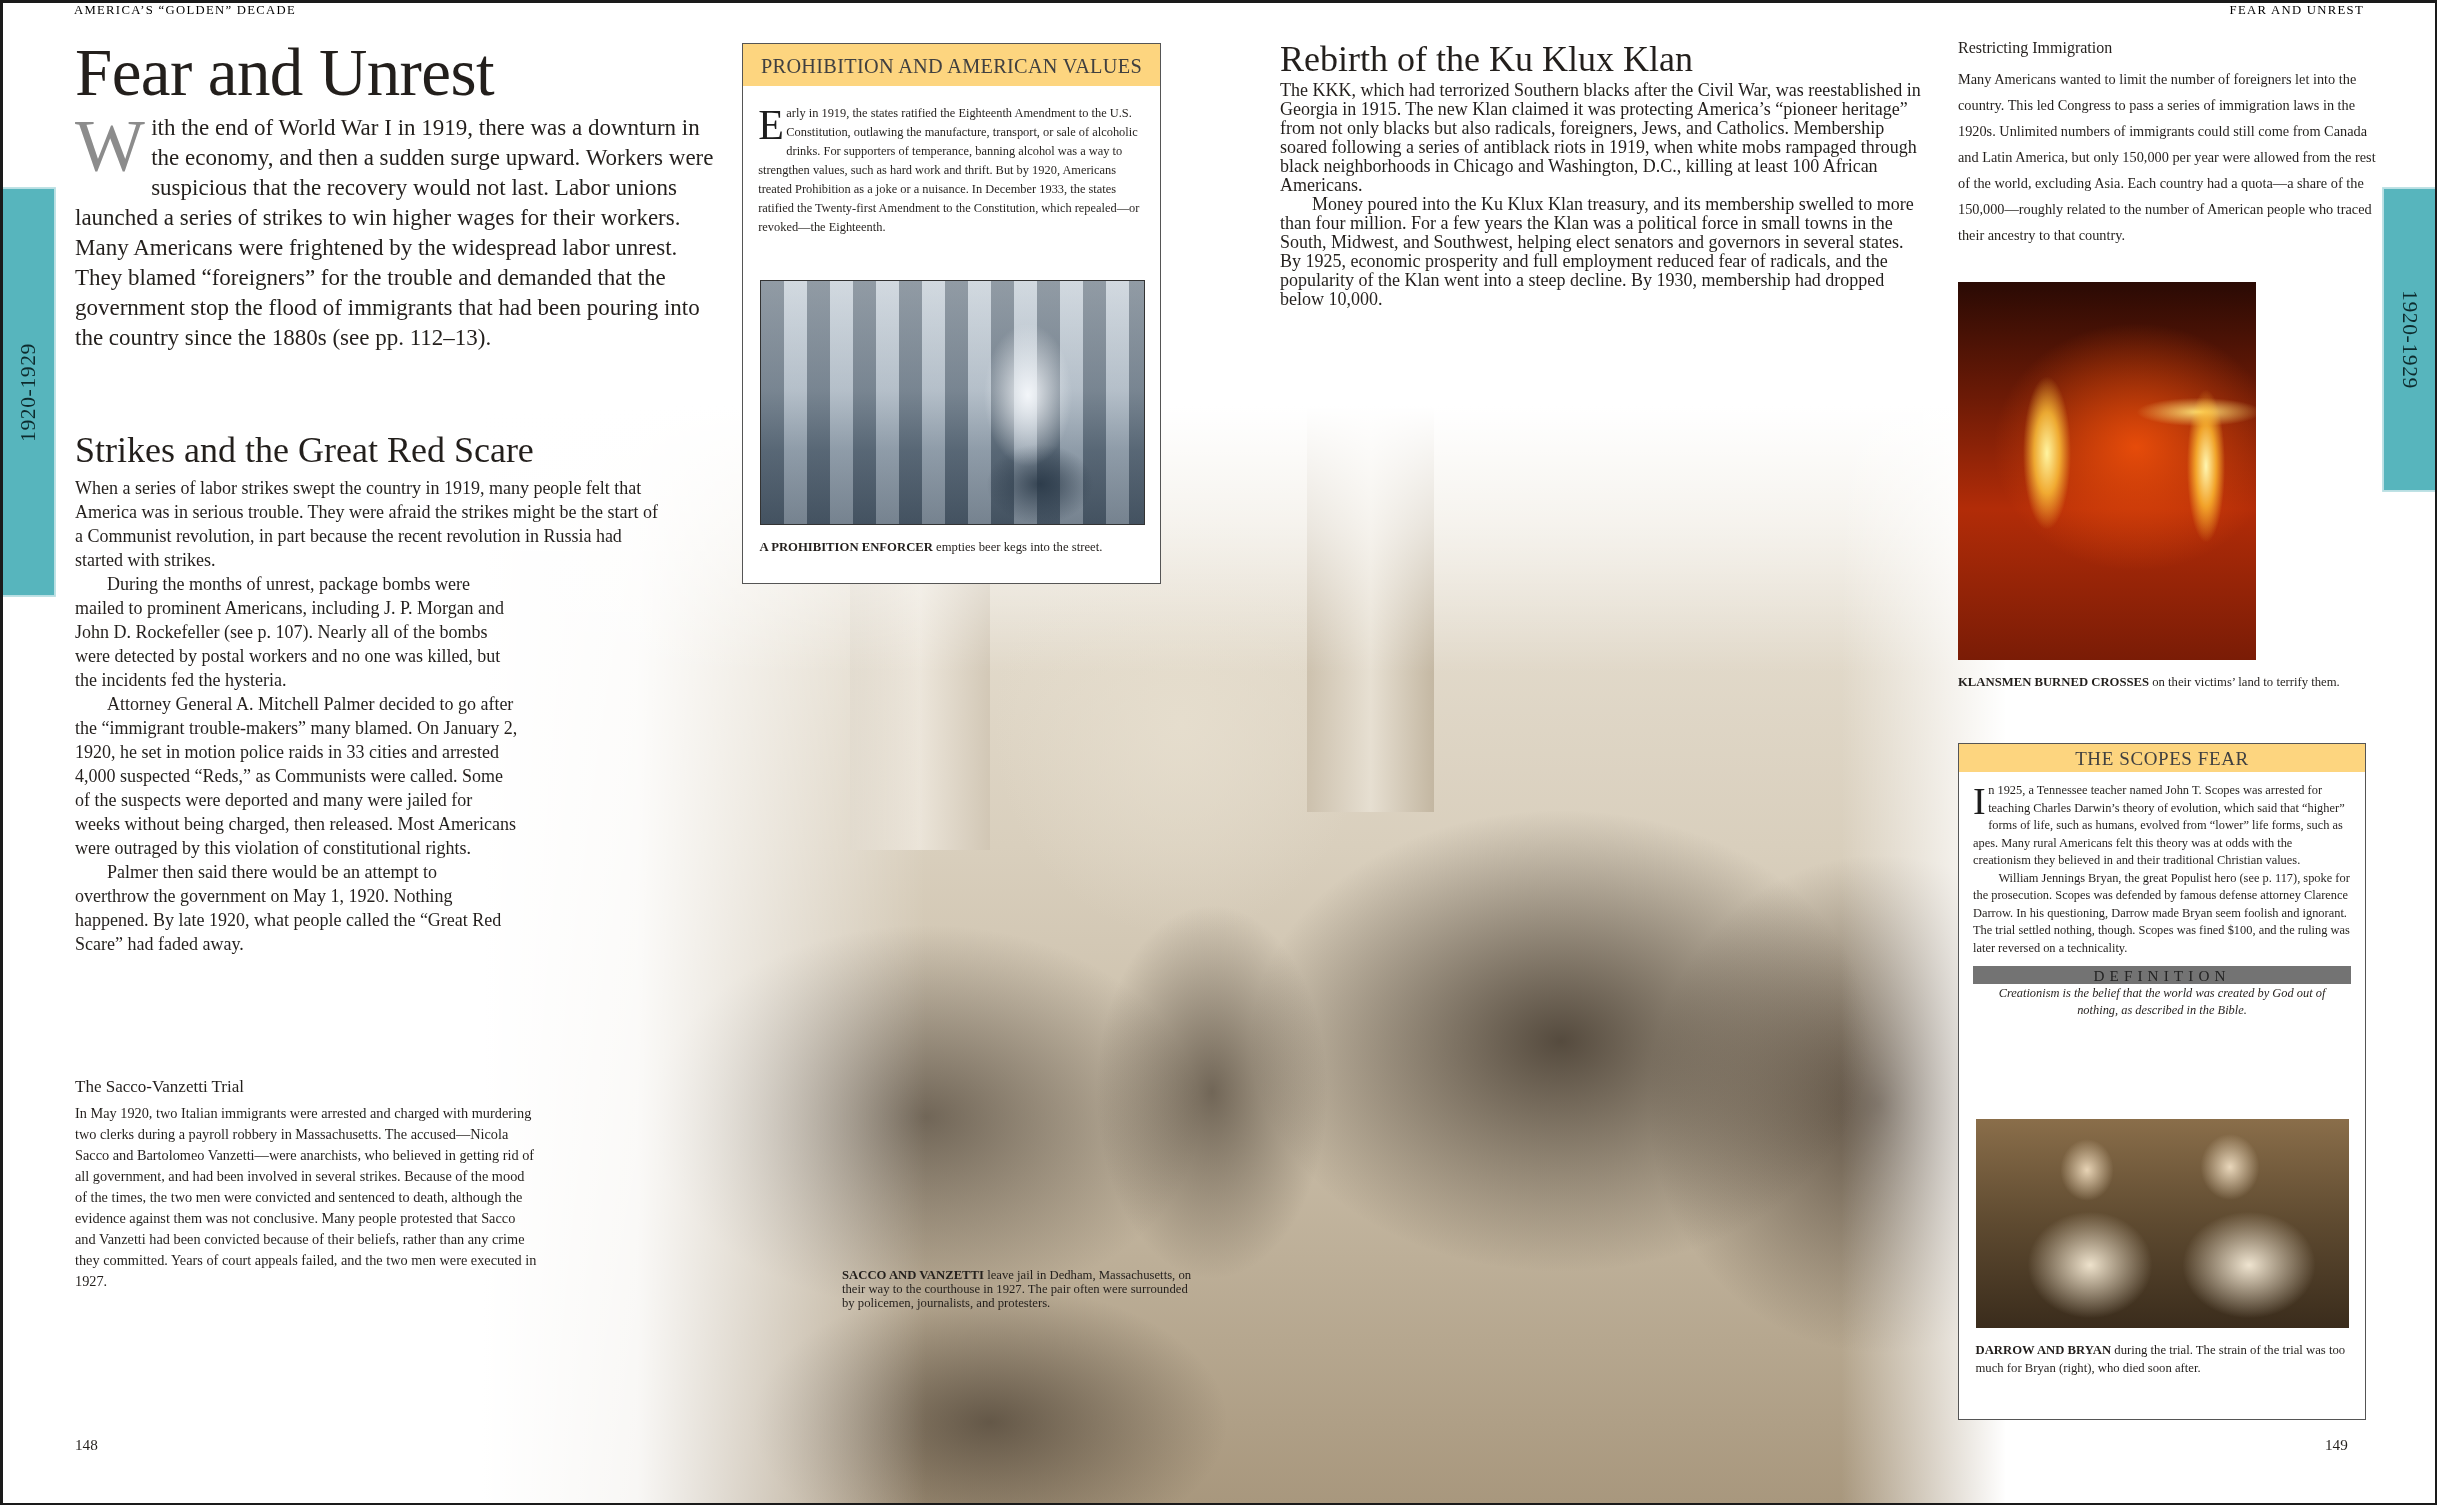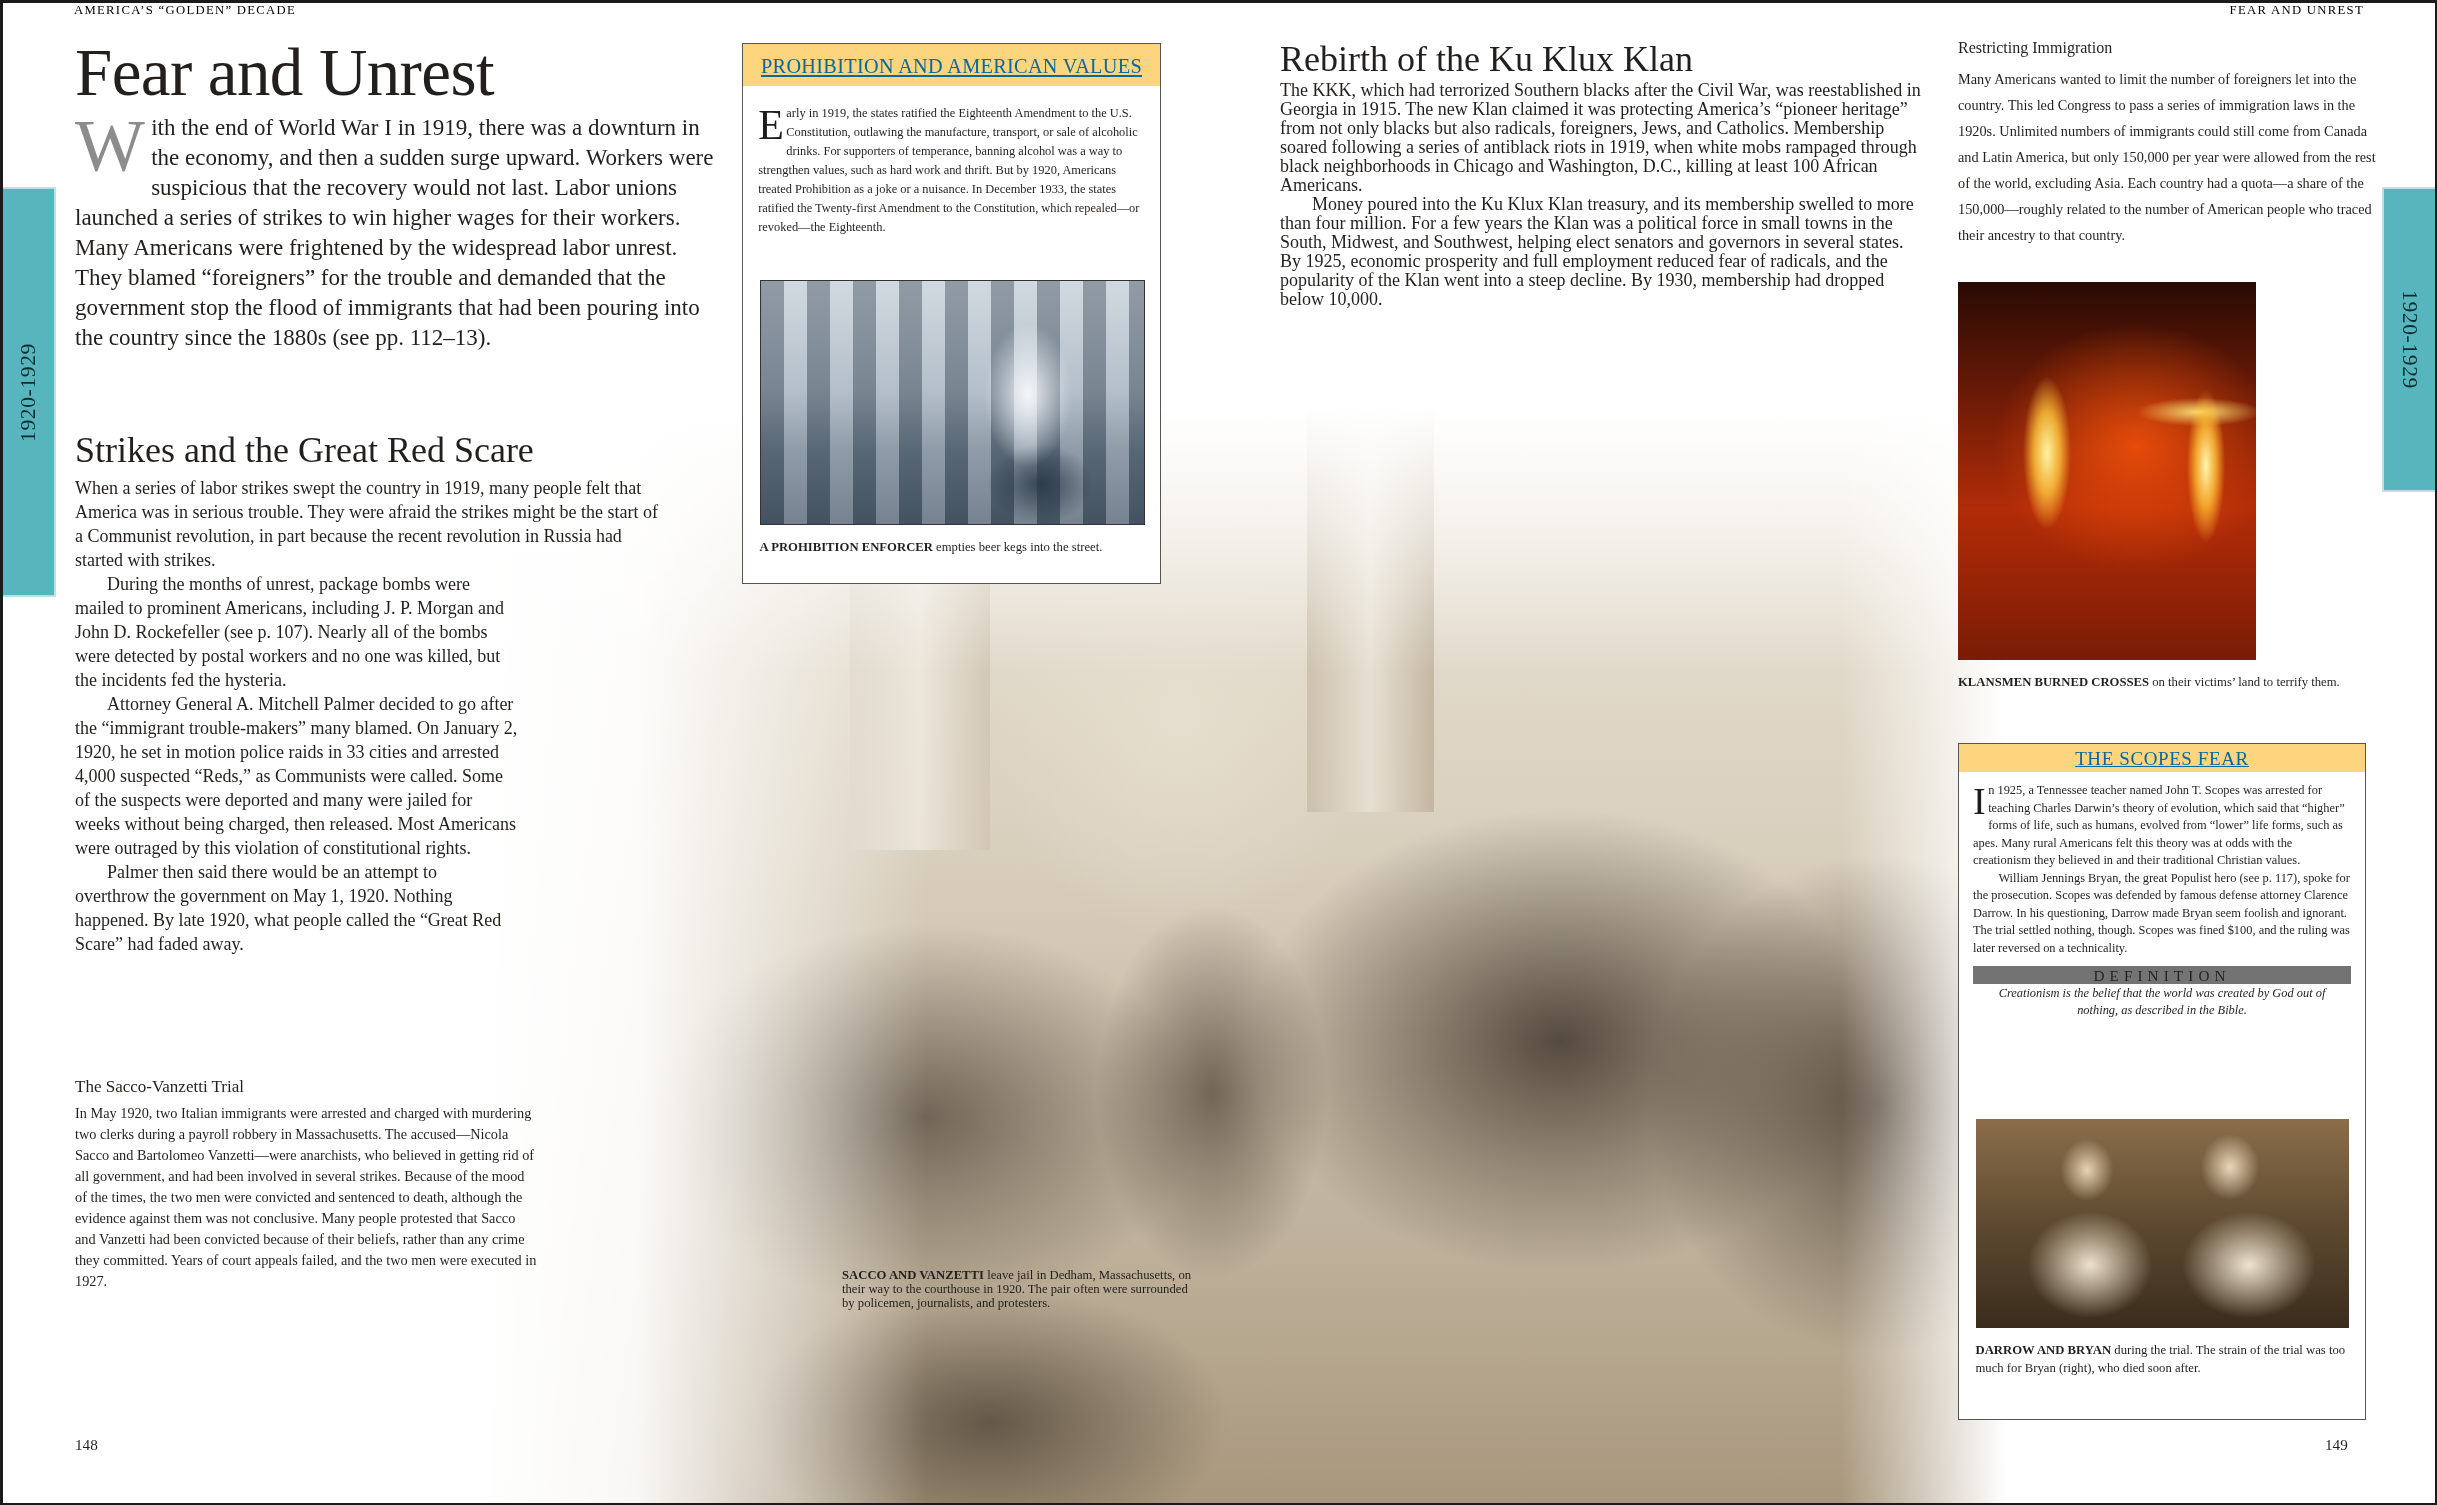--- a/index.html
+++ b/index.html
@@ -75,21 +75,21 @@
   .sub-heading { margin: 0; font-weight: normal; }
   .h-sacco { left: 75px; top: 1077px; font-size: 17px; }
   .sacco-body { left: 75px; top: 1103px; width: 463px; font-size: 14.3px; line-height: 21px; }
   .page-num { font-size: 15.2px; }
   .page-num.left { left: 75px; top: 1436px; }
   .page-num.right { left: 2325px; top: 1436px; }
 
   
   .sidebar-box { position: absolute; background: #fff; border: 1.3px solid #555; z-index: 12; box-sizing: border-box; }
   .box-prohibition { left: 742px; top: 43px; width: 419px; height: 541px; }
-  .box-header { background: #fdd57f; color: #0369a1; text-align: center; text-decoration: underline; }
+  .box-header { background: #fdd57f; color: #404040; text-align: center; }
   .box-prohibition .box-header { height: 42px; line-height: 44px; font-size: 20.3px; letter-spacing: 0.3px; }
   .box-body { padding: 0 15.2px; }
   .box-prohibition .box-body { margin-top: 18px; font-size: 12.4px; line-height: 19px; }
   .box-dropcap { float: left; font-size: 42px; line-height: 36px; margin: 2.5px 2.5px 0 0; color: #1d1d1d; }
   .prohib-photo { position: absolute; left: 16.5px; top: 236px; width: 383px; height: 243px; border: 1.3px solid #333;
     background:
       radial-gradient(ellipse 63px 102px at 267px 114px, rgba(250,252,255,.9), transparent 70%),
       radial-gradient(ellipse 76px 57px at 279px 203px, rgba(40,55,70,.85), transparent 70%),
       repeating-linear-gradient(90deg, rgba(60,75,90,.45) 0 23px, rgba(200,210,220,.35) 23px 46px),
       linear-gradient(180deg, #d7dde2 0%, #aab5bf 45%, #6f7e8c 70%, #4a5866 100%);
@@ -163,21 +163,21 @@
   <p>When a series of labor strikes swept the country in 1919, many people felt that America was in serious trouble. They were afraid the strikes might be the start of a Communist revolution, in part because the recent revolution in Russia had started with strikes.</p>
   <p class="indent" style="width:444px">During the months of unrest, package bombs were mailed to prominent Americans, including J. P. Morgan and John D. Rockefeller (see p. 107). Nearly all of the bombs were detected by postal workers and no one was killed, but the incidents fed the hysteria.</p>
   <p class="indent" style="width:444px">Attorney General A. Mitchell Palmer decided to go after the “immigrant trouble-makers” many blamed. On January 2, 1920, he set in motion police raids in 33 cities and arrested 4,000 suspected “Reds,” as Communists were called. Some of the suspects were deported and many were jailed for weeks without being charged, then released. Most Americans were outraged by this violation of constitutional rights.</p>
   <p class="indent" style="width:438px">Palmer then said there would be an attempt to overthrow the government on May 1, 1920. Nothing happened. By late 1920, what people called the “Great Red Scare” had faded away.</p>
 </div>
 
 <h3 class="text sub-heading h-sacco">The Sacco-Vanzetti Trial</h3>
 <p class="text sacco-body" style="margin:0">In May 1920, two Italian immigrants were arrested and charged with murdering two clerks during a payroll robbery in Massachusetts. The accused—Nicola Sacco and Bartolomeo Vanzetti—were anarchists, who believed in getting rid of all government, and had been involved in several strikes. Because of the mood of the times, the two men were convicted and sentenced to death, although the evidence against them was not conclusive. Many people protested that Sacco and Vanzetti had been convicted because of their beliefs, rather than any crime they committed. Years of court appeals failed, and the two men were executed in 1927.</p>
 
 <div class="text sacco-caption">
-  <b class="cap-lead">SACCO AND VANZETTI</b><span> leave jail in Dedham, Massachusetts, on their way to the courthouse in 1920. The pair often were surrounded by policemen, journalists, and protesters.</span>
+  <b class="cap-lead">SACCO AND VANZETTI</b><span> leave jail in Dedham, Massachusetts, on their way to the courthouse in 1927. The pair often were surrounded by policemen, journalists, and protesters.</span>
 </div>
 
 <div class="text page-num left">148</div>
 
 <div class="sidebar-box box-prohibition">
   <div class="box-header">PROHIBITION AND AMERICAN VALUES</div>
   <div class="box-body">
     <span class="box-dropcap">E</span><span>arly in 1919, the states ratified the Eighteenth Amendment to the U.S. Constitution, outlawing the manufacture, transport, or sale of alcoholic drinks. For supporters of temperance, banning alcohol was a way to strengthen values, such as hard work and thrift. But by 1920, Americans treated Prohibition as a joke or a nuisance. In December 1933, the states ratified the Twenty-first Amendment to the Constitution, which repealed—or revoked—the Eighteenth.</span>
   </div>
   <div class="prohib-photo"></div>

